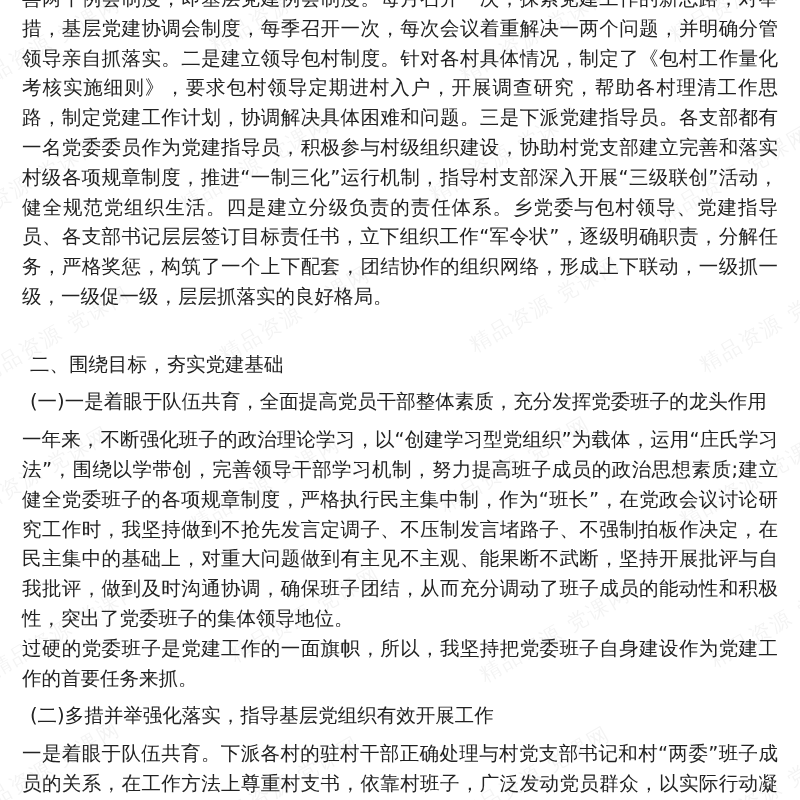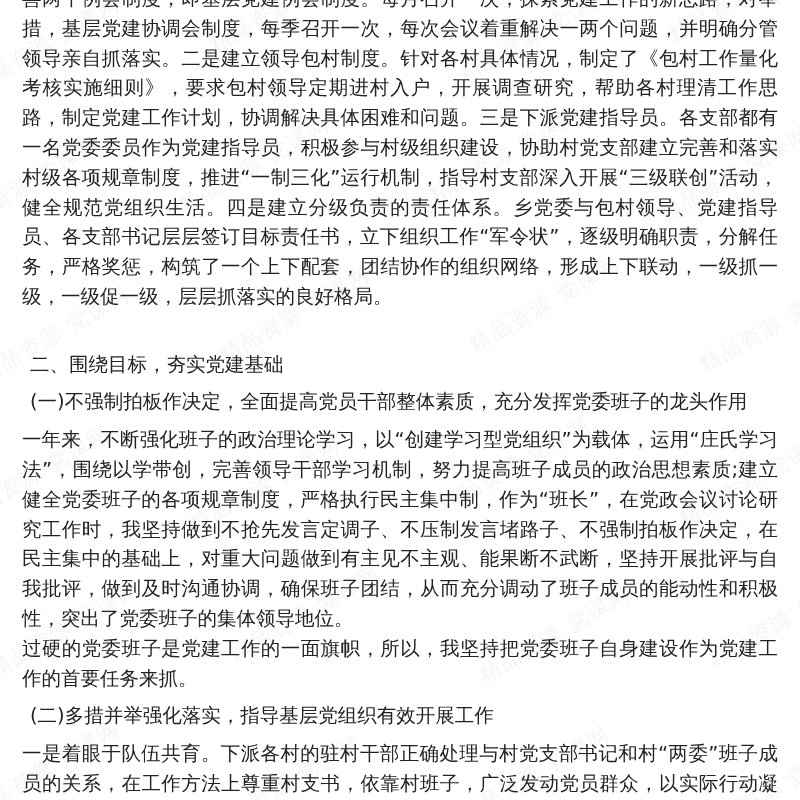--- a/index.html
+++ b/index.html
@@ -123,21 +123,21 @@
 
   <div id="doc-body" style="color: rgb(34, 34, 34);">
 
     <p class="para">善两个例会制度，即基层党建例会制度。每月召开一次，探索党建工作的新思路，对举措，基层党建协调会制度，每季召开一次，每次会议着重解决一两个问题，并明确分管领导亲自抓落实。二是建立领导包村制度。针对各村具体情况，制定了《包村工作量化考核实施细则》，要求包村领导定期进村入户，开展调查研究，帮助各村理清工作思路，制定党建工作计划，协调解决具体困难和问题。三是下派党建指导员。各支部都有一名党委委员作为党建指导员，积极参与村级组织建设，协助村党支部建立完善和落实村级各项规章制度，推进“一制三化”运行机制，指导村支部深入开展“三级联创”活动，健全规范党组织生活。四是建立分级负责的责任体系。乡党委与包村领导、党建指导员、各支部书记层层签订目标责任书，立下组织工作“军令状”，逐级明确职责，分解任务，严格奖惩，构筑了一个上下配套，团结协作的组织网络，形成上下联动，一级抓一级，一级促一级，层层抓落实的良好格局。</p>
 
     <div class="spacer-line"></div>
 
     <p class="heading">二、围绕目标，夯实党建基础</p>
 
 
-    <p class="heading">(一)不强制拍板作决定，全面提高党员干部整体素质，充分发挥党委班子的龙头作用</p>
+    <p class="heading">(一)一是着眼于队伍共育，全面提高党员干部整体素质，充分发挥党委班子的龙头作用</p>
 
     <p class="para">一年来，不断强化班子的政治理论学习，以“创建学习型党组织”为载体，运用“庄氏学习法”，围绕以学带创，完善领导干部学习机制，努力提高班子成员的政治思想素质;建立健全党委班子的各项规章制度，严格执行民主集中制，作为“班长”，在党政会议讨论研究工作时，我坚持做到不抢先发言定调子、不压制发言堵路子、不强制拍板作决定，在民主集中的基础上，对重大问题做到有主见不主观、能果断不武断，坚持开展批评与自我批评，做到及时沟通协调，确保班子团结，从而充分调动了班子成员的能动性和积极性，突出了党委班子的集体领导地位。</p>
 
     <p class="para">过硬的党委班子是党建工作的一面旗帜，所以，我坚持把党委班子自身建设作为党建工作的首要任务来抓。</p>
 
     <p class="heading">(二)多措并举强化落实，指导基层党组织有效开展工作</p>
 
     <p class="para last-clip">一是着眼于队伍共育。下派各村的驻村干部正确处理与村党支部书记和村“两委”班子成员的关系，在工作方法上尊重村支书，依靠村班子，广泛发动党员群众，以实际行动凝聚人心，推动工作。村干部有威信、有经验、有办法、有基础，下派的驻村干部有知识、有门路、有资源、有思路、有热情，优势互补，形成了绝好的搭档，增强了村级班子的工作合力，驻村</p>
 
   </div>

